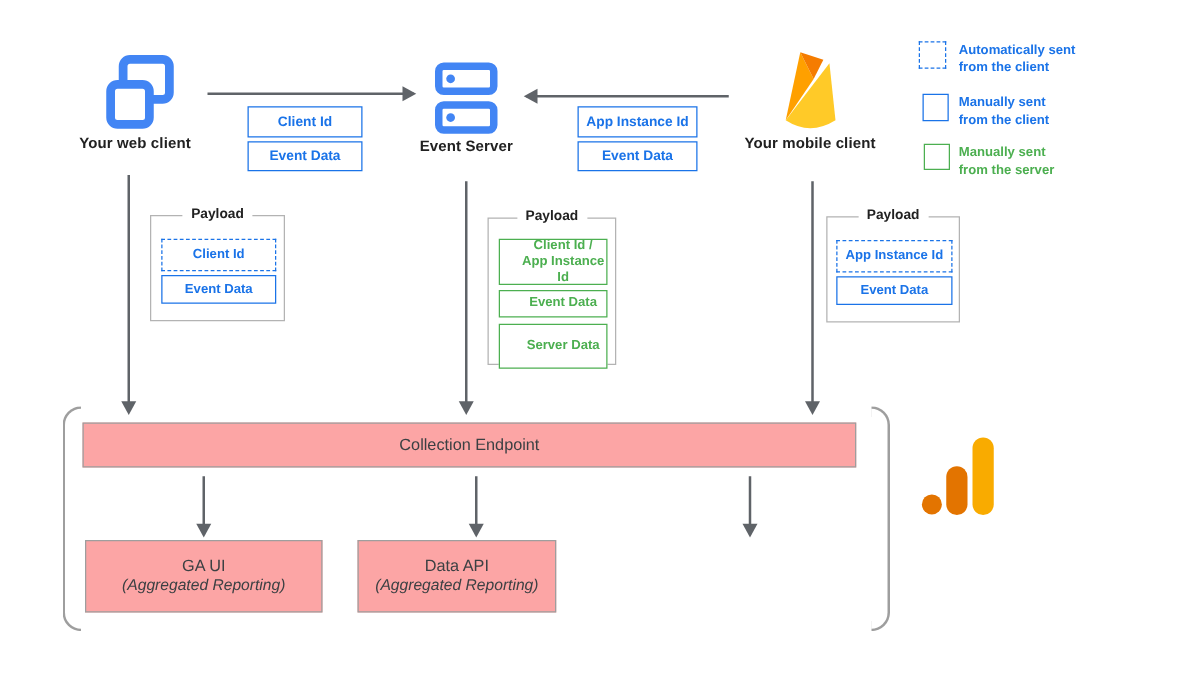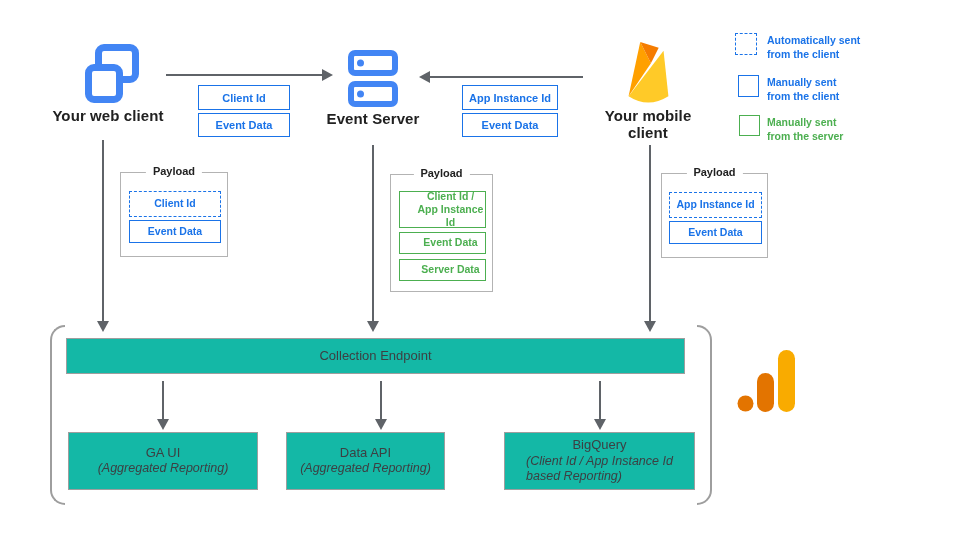--- a/index.html
+++ b/index.html
@@ -11,21 +11,21 @@
     --fieldgray:#B3B3B3;
     --ink:#3C4043;
     --dark:#212121;
   }
   html,body{margin:0;padding:0;background:#fff;}
   .canvas{
     position:relative;width:960px;height:540px;background:#ffffff;
     font-family:"Liberation Sans", sans-serif;overflow:hidden;
   }
   .abs{position:absolute;box-sizing:border-box;}
-  .node-label{font-size:15px;font-weight:bold;color:var(--dark);text-align:center;letter-spacing:.1px;}
+  .node-label{font-size:12px;font-weight:bold;color:var(--dark);text-align:center;letter-spacing:.1px;}
   
   .tag{border:1.5px solid var(--blue);color:var(--blue);background:#fff;
        display:flex;align-items:center;justify-content:center;
        font-size:11px;font-weight:bold;}
   
   .arr-h{height:2px;background:var(--arrow);}
   .arr-h.east::after{content:"";position:absolute;right:-2px;top:50%;transform:translateY(-50%);
        border-left:11px solid var(--arrow);border-top:6px solid transparent;border-bottom:6px solid transparent;}
   .arr-h.west::after{content:"";position:absolute;left:-2px;top:50%;transform:translateY(-50%);
        border-right:11px solid var(--arrow);border-top:6px solid transparent;border-bottom:6px solid transparent;}
@@ -51,22 +51,22 @@
        background:#fff;padding:0 7px;font-size:11px;font-weight:bold;color:var(--dark);white-space:nowrap;}
   .pitem{position:absolute;display:flex;align-items:center;justify-content:center;background:#fff;
        font-size:10.5px;font-weight:bold;text-align:center;white-space:pre-line;line-height:1.25;box-sizing:border-box;}
   .pitem.dashed-blue{border:1.5px dashed var(--blue);color:var(--blue);}
   .pitem.solid-blue{border:1.5px solid var(--blue);color:var(--blue);}
   .pitem.solid-green{border:1.5px solid var(--green);color:var(--green);padding-left:16px;}
   
   .bracket{border:2px solid var(--boxgray);}
   .bracket.l{border-right:none;border-radius:16px 0 0 16px;}
   .bracket.r{border-left:none;border-radius:0 16px 16px 0;}
-  .gbox{border:1px solid var(--boxgray);background:#14b8a6;color:var(--ink);
-        display:flex;flex-direction:column;align-items:center;justify-content:center;text-align:left;}
+  .gbox{border:1px solid var(--boxgray);background:#fca5a5;color:var(--ink);
+        display:flex;flex-direction:column;align-items:center;justify-content:center;text-align:right;}
   .gbox .name{font-size:13px;line-height:1.25;}
   .gbox .detail{font-size:12.5px;font-style:italic;line-height:1.25;white-space:pre-line;}
   .brand{font-size:13.5px;color:var(--ink);text-align:center;white-space:pre-line;line-height:1.35;}
 </style>
 </head>
 <body>
 
 <div class="canvas">
 
   <div class="abs" style="left:85px;top:42px;width:66px;height:62px;">
@@ -120,21 +120,21 @@
     <span class="ptitle">Payload</span>
     <div class="pitem dashed-blue" style="left:8px;top:18px;width:92px;height:26px;">Client Id</div>
     <div class="pitem solid-blue" style="left:8px;top:47px;width:92px;height:23px;">Event Data</div>
   </div>
 
   <div class="abs payload" style="left:390px;top:174px;width:103px;height:118px;">
     <span class="ptitle">Payload</span>
     <div class="pitem solid-green" style="left:8px;top:16px;width:87px;height:37px;">Client Id /
 App Instance Id</div>
     <div class="pitem solid-green" style="left:8px;top:57px;width:87px;height:22px;">Event Data</div>
-    <div class="pitem solid-green" style="left:8px;top:84px;width:87px;height:22px;">Server Data</div>
+    <div class="pitem solid-green" style="left:8px;top:84px;width:87px;height:36px;">Server Data</div>
   </div>
 
   <div class="abs payload" style="left:661px;top:173px;width:107px;height:85px;">
     <span class="ptitle">Payload</span>
     <div class="pitem dashed-blue" style="left:7px;top:18px;width:93px;height:26px;">App Instance Id</div>
     <div class="pitem solid-blue" style="left:7px;top:47px;width:93px;height:23px;">Event Data</div>
   </div>
 
   <div class="abs bracket l" style="left:50px;top:325px;width:15px;height:180px;"></div>
   <div class="abs bracket r" style="left:697px;top:325px;width:15px;height:180px;"></div>
@@ -148,25 +148,20 @@
   <div class="abs arr-v" style="left:599px;top:381px;height:39px;"></div>
 
   <div class="abs gbox" style="left:68px;top:432px;width:190px;height:58px;">
     <div class="name">GA UI</div>
     <div class="detail">(Aggregated Reporting)</div>
   </div>
   <div class="abs gbox" style="left:286px;top:432px;width:159px;height:58px;">
     <div class="name">Data API</div>
     <div class="detail">(Aggregated Reporting)</div>
   </div>
-  <div class="abs gbox" style="left:504px;top:432px;width:191px;height:58px;">
-    <div class="name">BigQuery</div>
-    <div class="detail">(Client Id / App Instance Id
-based Reporting)</div>
-  </div>
 
   <svg class="abs" style="left:736px;top:348px;" width="62" height="66" viewBox="0 0 62 66">
     <rect x="42" y="2" width="17" height="62" rx="8.5" fill="#F9AB00"></rect>
     <rect x="21" y="25" width="17" height="39" rx="8.5" fill="#E37400"></rect>
     <circle cx="9.5" cy="55.5" r="8" fill="#E37400"></circle>
   </svg>
 
 </div>
 
 </body></html>

